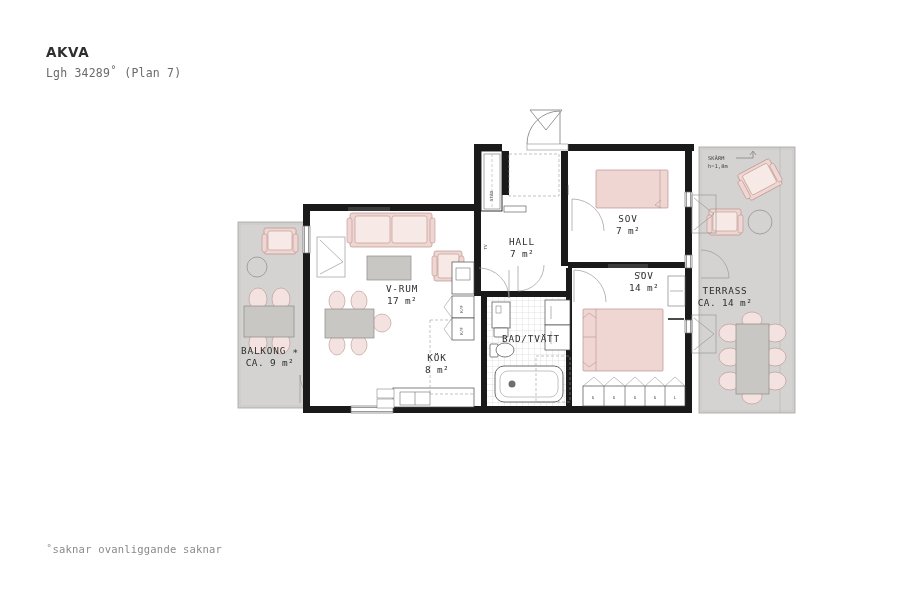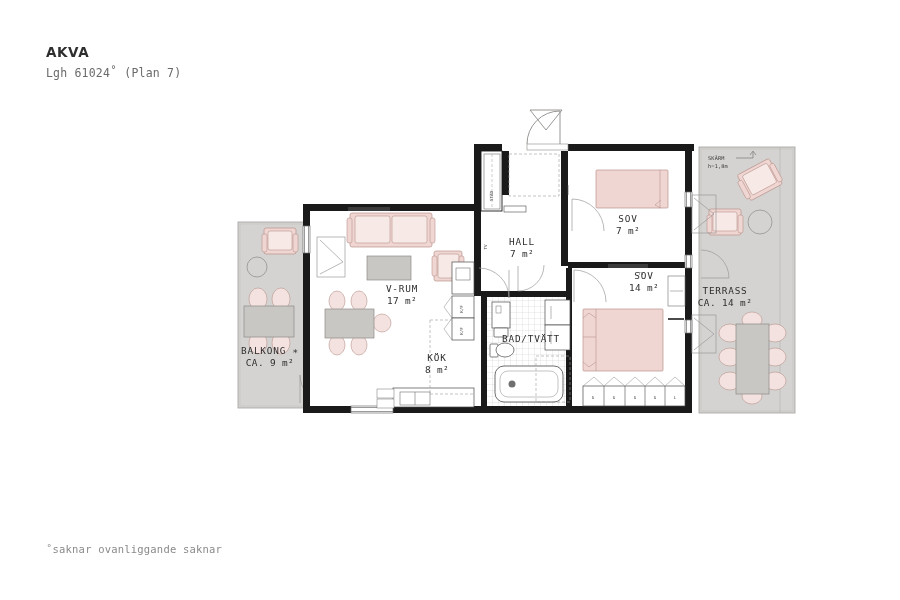--- a/index.html
+++ b/index.html
@@ -77,21 +77,21 @@
     letter-spacing: 0.2px;
   }
 </style>
 </head>
 <body>
 
 <div id="page">
 
   <div class="title-block">
     <div class="doc-title">AKVA</div>
-    <div class="doc-subtitle">Lgh 61024˚ (Plan 7)</div>
+    <div class="doc-subtitle">Lgh 34289˚ (Plan 7)</div>
   </div>
 
   <svg id="plan" width="900" height="600" viewBox="0 0 900 600">
 
     <defs>
       <pattern id="tilegrid" width="6" height="6" patternUnits="userSpaceOnUse">
         <path d="M 6 0 L 0 0 0 6" fill="none" stroke="#b8b8b8" stroke-width="0.4"></path>
       </pattern>
     </defs>
 

